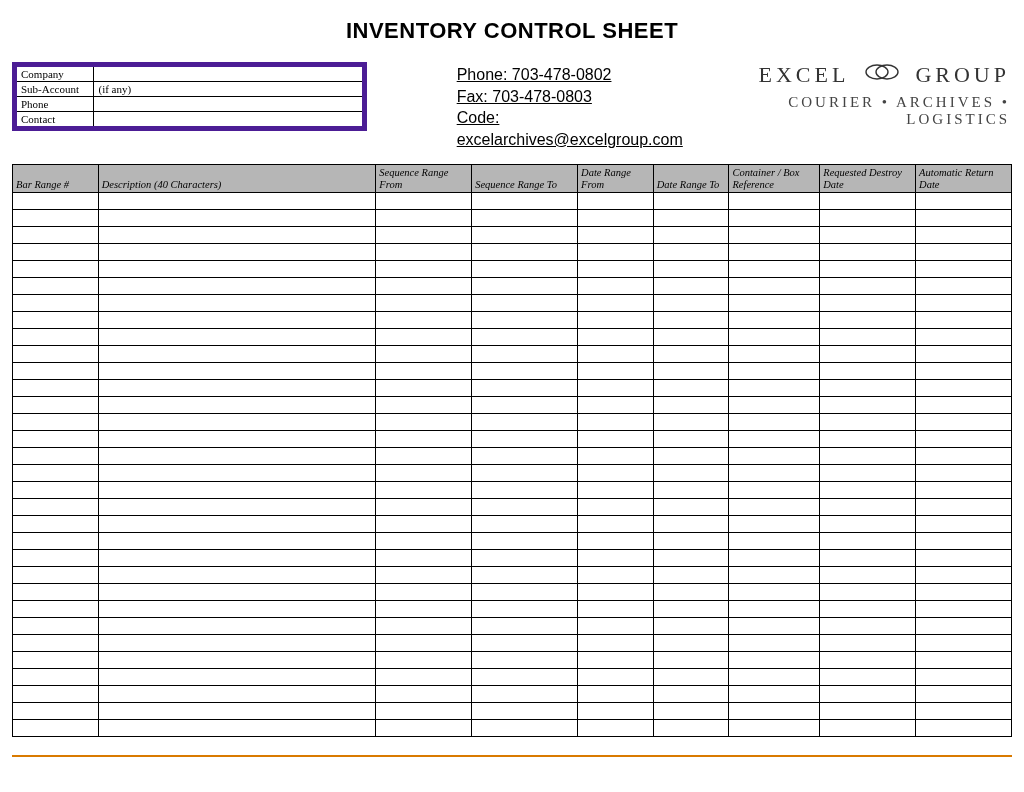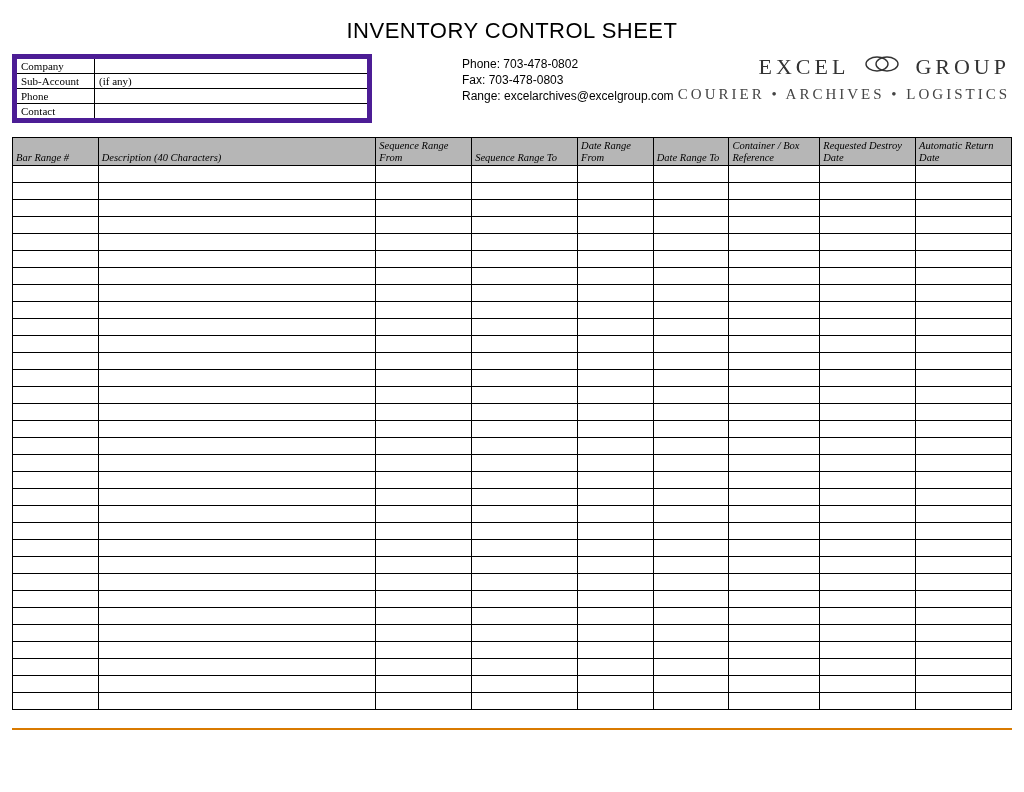--- a/index.html
+++ b/index.html
@@ -7,24 +7,24 @@
   body {
     width:1024px; height:792px;
     background:#fff;
     font-family: "Times New Roman", Times, serif;
     color:#000;
     padding:14px 12px 6px 12px;
   }
   .title {
     text-align:center;
     font-family: Arial, Helvetica, sans-serif;
-    font-weight:400;
+    font-weight:700;
     font-size:22px;
     letter-spacing:0.5px;
-    margin:4px 0 10px 0;
+    margin:4px 0 18px 0;
   }
   .header {
     display:flex;
     align-items:flex-start;
     justify-content:space-between;
     margin-bottom:14px;
   }
   
   .info-box {
     border:5px solid #4c1d95;
@@ -35,26 +35,27 @@
     border:1px solid #000;
     padding:1px 4px;
     height:14px;
     vertical-align:middle;
   }
   .info-box .lbl { width:80px; }
   .info-box .val { width:275px; }
   
   .contact {
     font-family: Arial, Helvetica, sans-serif;
-    font-size:12px;
+    font-size:16px;
     line-height:1.35;
     padding-top:2px;
     text-align:left;
     flex:1;
     margin-left:90px;
+    text-decoration:underline;
   }
   
   .brand {
     text-align:right;
     padding-top:0px;
     padding-right:2px;
   }
   .brand-top {
     font-family: "Times New Roman", serif;
     font-size:22px;
@@ -137,21 +138,21 @@
     <tr>
       <td class="lbl">Contact</td>
       <td class="val"></td>
     </tr>
   </tbody>
     </table>
 
   <div class="contact">
     <div>Phone:  703-478-0802</div>
     <div>Fax:  703-478-0803</div>
-    <div>Range:  excelarchives@excelgroup.com</div>
+    <div>Code:  excelarchives@excelgroup.com</div>
   </div>
 
   <div class="brand">
     <div class="brand-top">
       <span>EXCEL</span>
       <span class="ring">
         <svg width="34" height="20" viewBox="0 0 34 20">
           <ellipse cx="12" cy="10" rx="11" ry="7" fill="none" stroke="#333" stroke-width="1.4"></ellipse>
           <ellipse cx="22" cy="10" rx="11" ry="7" fill="none" stroke="#333" stroke-width="1.4"></ellipse>
         </svg>

